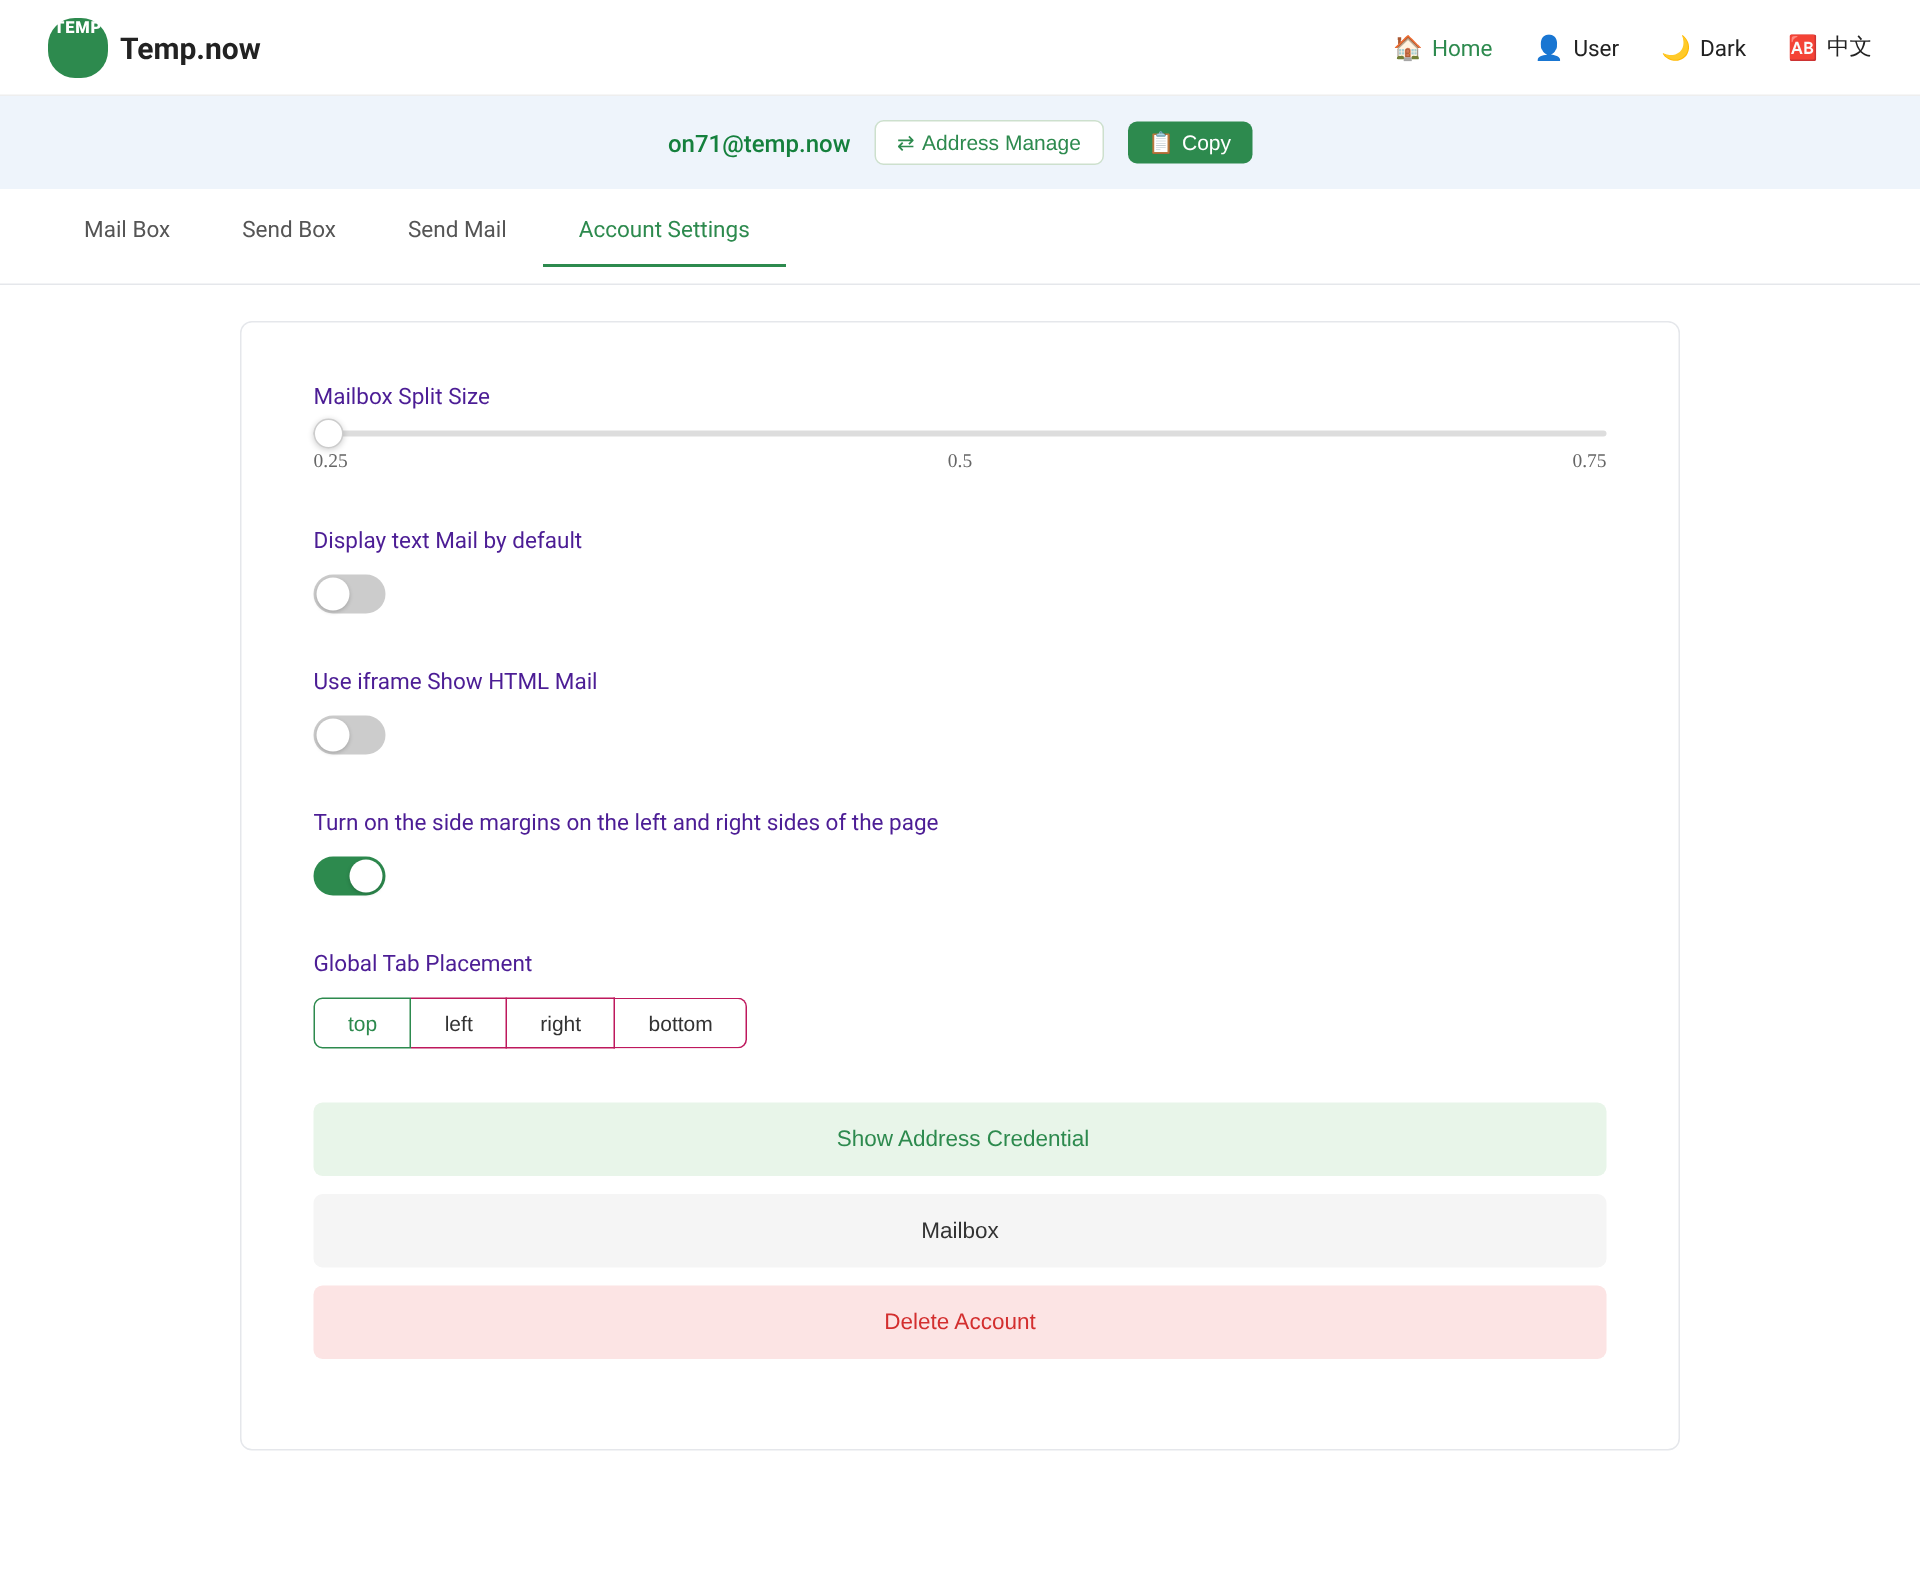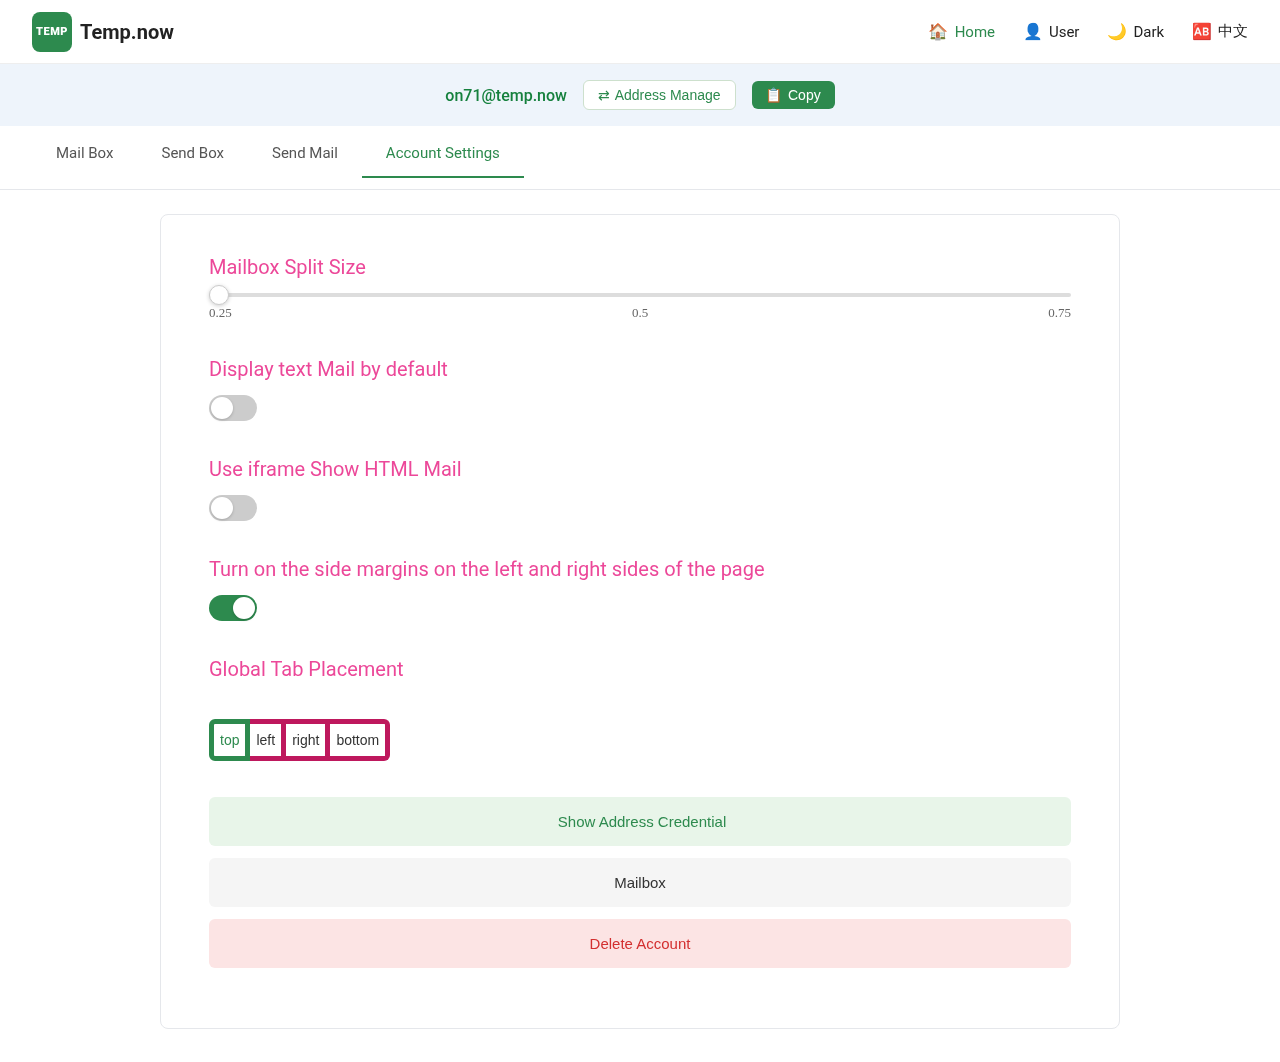--- a/index.html
+++ b/index.html
@@ -5,22 +5,22 @@
     * { box-sizing: border-box; margin: 0; padding: 0; }
     body { font-family: -apple-system, BlinkMacSystemFont, 'Segoe UI', Roboto, sans-serif; background: #fff; color: #222; }
 
     
     .navbar {
       display: flex; align-items: center; justify-content: space-between;
       padding: 0 32px; height: 64px; border-bottom: 1px solid #eee;
     }
     .navbar-brand { display: flex; align-items: center; gap: 8px; font-size: 20px; font-weight: 700; color: #222; }
     .brand-logo {
-      width: 40px; height: 40px; background: #2d8a4e; border-radius: 8px;
-      display: flex; align-items: center; justify-content: center;
+      width: 40px; height: 40px; background: #2d8a4e; border-radius: 18px;
+      display: flex; align-items: flex-start; justify-content: center;
       color: #fff; font-weight: 900; font-size: 11px; letter-spacing: 0.5px;
     }
     .navbar-links { display: flex; align-items: center; gap: 28px; }
     .nav-link { display: flex; align-items: center; gap: 6px; font-size: 15px; color: #222; cursor: pointer; }
     .nav-link.active { color: #2d8a4e; }
     .nav-icon { font-size: 16px; }
 
     
     .email-bar {
       background: #eef4fb; display: flex; align-items: center; justify-content: center;
@@ -40,21 +40,21 @@
       padding: 14px 24px; font-size: 15px; cursor: pointer; color: #555;
       border-bottom: 2px solid transparent; margin-bottom: -1px;
     }
     .tab.active { color: #2d8a4e; border-bottom: 2px solid #2d8a4e; }
 
     
     .main-content { max-width: 960px; margin: 24px auto; background: #fff; border: 1px solid #e5e7eb; border-radius: 8px; padding: 40px 48px 48px; }
 
     
     .setting-section { margin-bottom: 36px; }
-    .setting-label { font-size: 20px; color: #ec4899; margin-bottom: 14px; }
+    .setting-label { font-size: 15px; color: #4c1d95; margin-bottom: 14px; }
 
     
     .slider-container { position: relative; width: 100%; }
     .slider-track {
       width: 100%; height: 4px; background: #ddd; border-radius: 2px;
       position: relative; margin-bottom: 8px;
     }
     .slider-thumb {
       width: 20px; height: 20px; background: #fff; border: 1px solid #ccc;
       border-radius: 50%; position: absolute; top: -8px; left: 0;
@@ -72,22 +72,22 @@
     .toggle-knob {
       width: 22px; height: 22px; border-radius: 50%; background: #fff;
       position: absolute; top: 2px; left: 2px; transition: left 0.2s;
       box-shadow: 0 1px 3px rgba(0,0,0,0.2);
     }
     .toggle.on .toggle-knob { left: 24px; }
 
     
     .tab-placement { display: flex; gap: 0; }
     .placement-btn {
-      padding: 8px 6px; font-size: 14px; background: #fff; border: 5px solid #be185d;
-      cursor: pointer; color: #333; margin-top: 24px;
+      padding: 8px 22px; font-size: 14px; background: #fff; border: 1px solid #be185d;
+      cursor: pointer; color: #333;
     }
     .placement-btn:first-child { border-radius: 6px 0 0 6px; }
     .placement-btn:last-child { border-radius: 0 6px 6px 0; }
     .placement-btn.active { border-color: #2d8a4e; color: #2d8a4e; background: #fff; }
     .placement-btn + .placement-btn { border-left: none; }
 
     
     .action-btn {
       width: 100%; padding: 16px; font-size: 15px; border-radius: 6px;
       border: none; cursor: pointer; margin-bottom: 12px; text-align: center;

